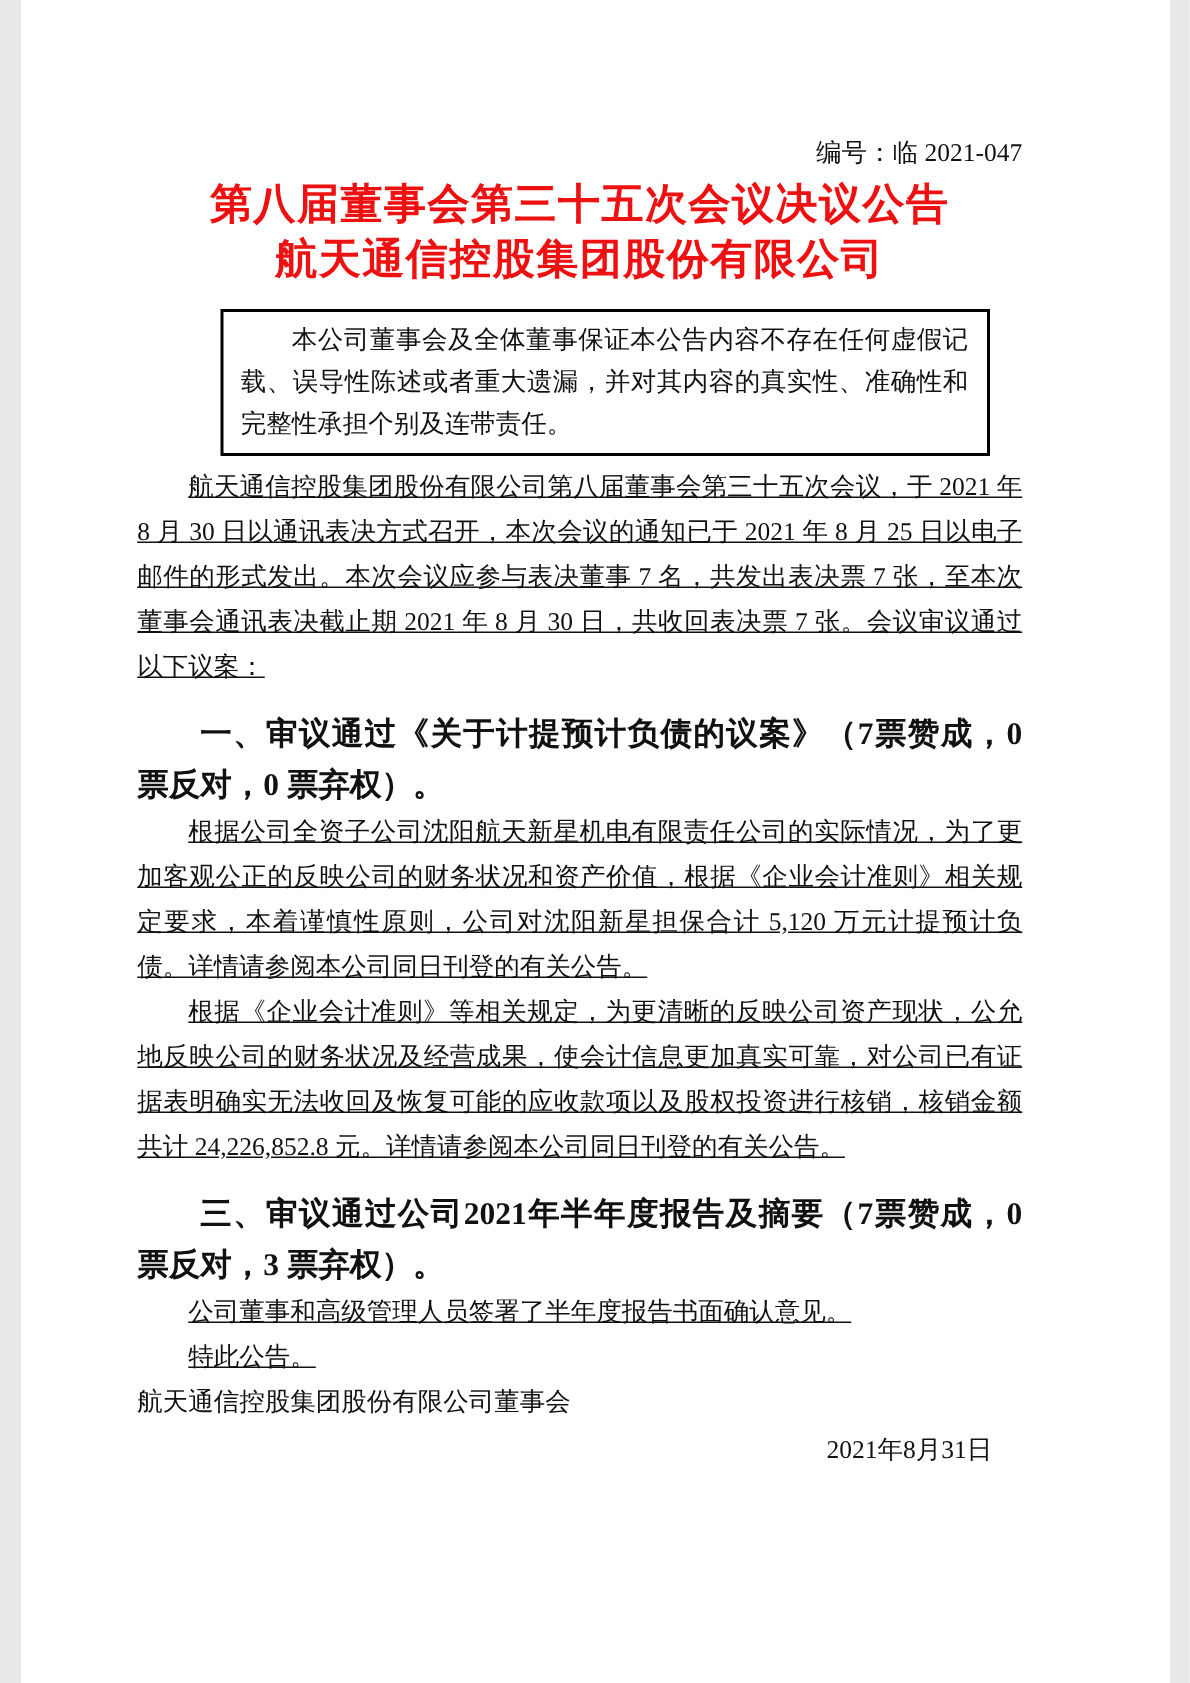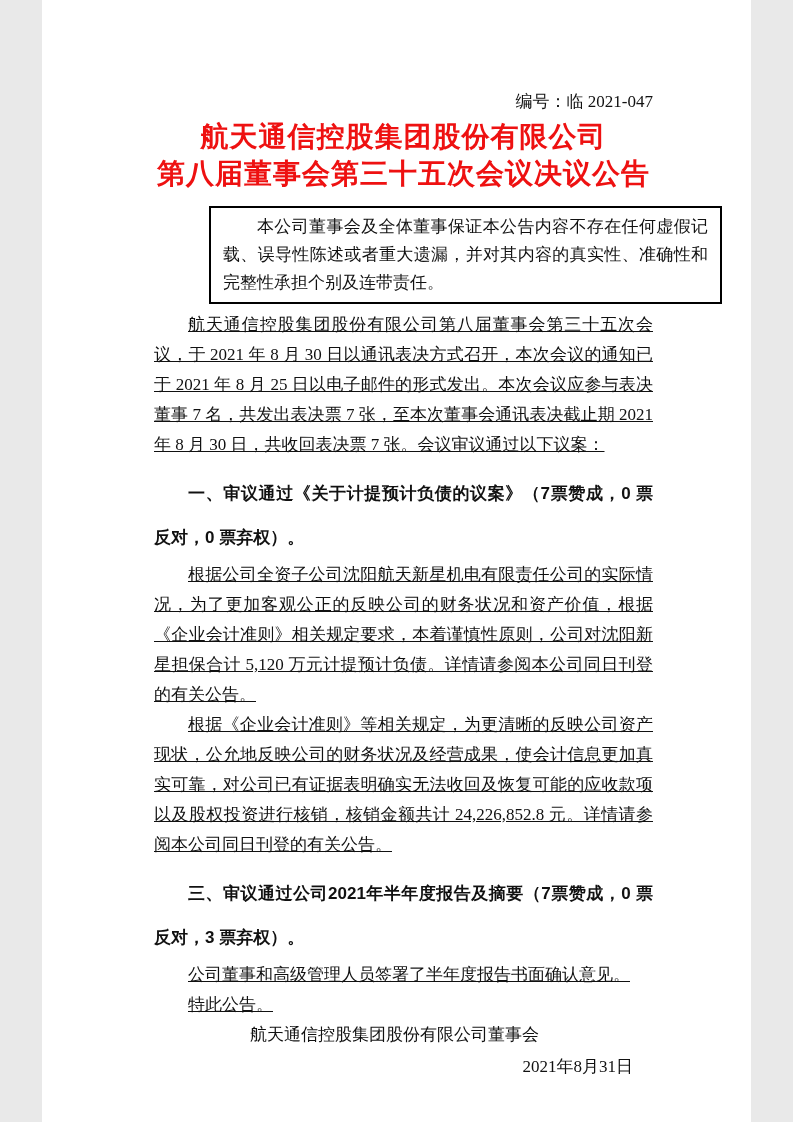--- a/index.html
+++ b/index.html
@@ -2,26 +2,26 @@
 <html><head>
 <meta charset="utf-8">
 <style>
   html, body {
     margin: 0;
     padding: 0;
     background: #e9e9e9;
   }
   .page {
     position: relative;
-    width: 709px;
+    width: 766px;
     height: 1122px;
     margin: 0 auto;
     background: #ffffff;
     box-sizing: border-box;
-    padding: 92px 98px 0 112px;
+    padding: 92px 98px 0 78px;
     font-family: "Liberation Serif", "DejaVu Serif", serif;
     color: #111111;
     overflow: hidden;
   }
   .doc-number {
     text-align: right;
     font-size: 17px;
     line-height: 20px;
     margin: 0 0 6px 0;
   }
@@ -56,53 +56,53 @@
     line-height: 30px;
     text-indent: 2em;
     text-align: justify;
     text-decoration: underline;
   }
   .body-para.first-after-box {
     margin-top: 6px;
   }
   .section-heading {
     margin: 12px 0 0 0;
-    font-size: 17px;
-    line-height: 44px;
+    font-size: 21px;
+    line-height: 34px;
     font-weight: bold;
-    font-family: Liberation Sans, sans-serif;
+    font-family: Liberation Serif, serif;
     text-indent: 2em;
     text-align: justify;
   }
   .signature {
     margin: 0;
     font-size: 17px;
     line-height: 30px;
-    text-align: center;
+    text-align: left;
     padding-right: 18px;
   }
   .date-line {
     margin: 2px 0 0 0;
     font-size: 17px;
     line-height: 30px;
     text-align: right;
     padding-right: 20px;
     font-family: Liberation Serif, serif;
   }
 </style>
 </head>
 <body>
 
 <div class="page" style="background: rgb(255, 255, 255);">
 
   <div class="doc-number">编号：临 2021-047</div>
 
+  <h1 class="title" style="color: rgb(238, 17, 17);">第八届董事会第三十五次会议决议公告</h1>
+
   <h1 class="title" style="color: rgb(238, 17, 17);">航天通信控股集团股份有限公司</h1>
-
-  <h1 class="title" style="color: rgb(238, 17, 17);">第八届董事会第三十五次会议决议公告</h1>
 
   <div class="disclaimer-box">
     <p class="disclaimer-text">本公司董事会及全体董事保证本公告内容不存在任何虚假记载、误导性陈述或者重大遗漏，并对其内容的真实性、准确性和完整性承担个别及连带责任。</p>
   </div>
 
   <p class="body-para first-after-box">航天通信控股集团股份有限公司第八届董事会第三十五次会议，于 2021 年 8 月 30 日以通讯表决方式召开，本次会议的通知已于 2021 年 8 月 25 日以电子邮件的形式发出。本次会议应参与表决董事 7 名，共发出表决票 7 张，至本次董事会通讯表决截止期 2021 年 8 月 30 日，共收回表决票 7 张。会议审议通过以下议案：</p>
 
   <p class="section-heading">一、审议通过《关于计提预计负债的议案》（7票赞成，0 票反对，0 票弃权）。</p>
   <p class="body-para">根据公司全资子公司沈阳航天新星机电有限责任公司的实际情况，为了更加客观公正的反映公司的财务状况和资产价值，根据《企业会计准则》相关规定要求，本着谨慎性原则，公司对沈阳新星担保合计 5,120 万元计提预计负债。详情请参阅本公司同日刊登的有关公告。</p>
 

